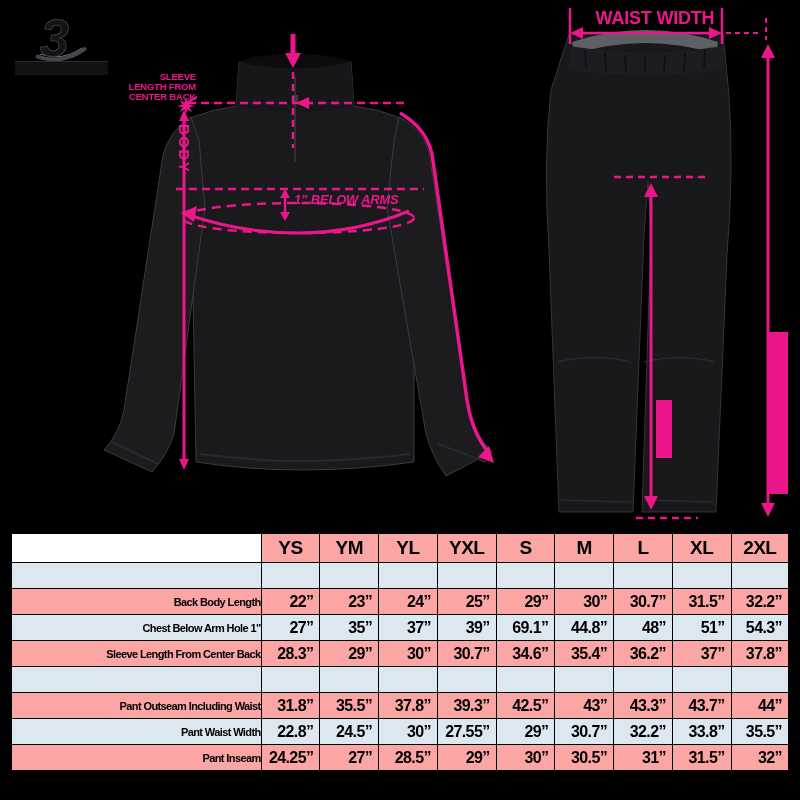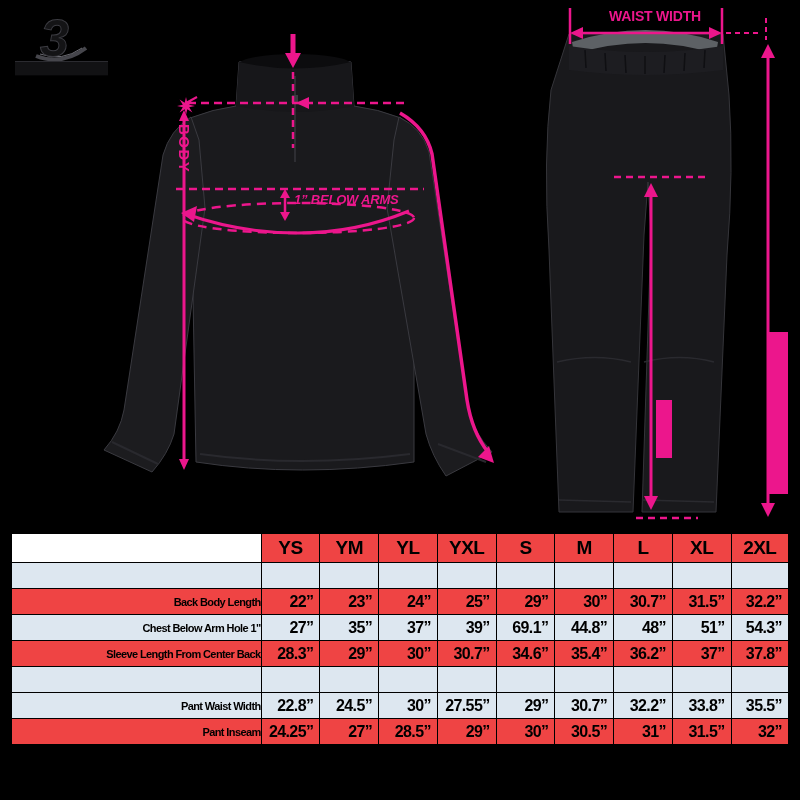--- a/index.html
+++ b/index.html
@@ -5,29 +5,29 @@
   html,body{margin:0;padding:0;background:#000;}
   .canvas{position:relative;width:800px;height:800px;background:#000;overflow:hidden;
           font-family:"Liberation Sans",sans-serif;}
   .art{position:absolute;left:0;top:0;}
   .pink{position:absolute;color:#EC168C;font-weight:bold;line-height:1.05;}
   .sleeve-note{left:104px;top:72px;width:92px;text-align:right;font-size:9.5px;letter-spacing:-0.2px;}
   .body-label{left:192px;top:124px;font-size:15px;letter-spacing:1.5px;
               transform:rotate(90deg);transform-origin:top left;}
   .below-arms{left:294px;top:193px;font-size:13px;letter-spacing:-0.2px;font-style:italic;}
   .around-chest{left:190px;top:227px;width:216px;text-align:center;font-size:21px;letter-spacing:-0.3px;}
-  .waist-width{left:590px;top:9px;width:130px;text-align:center;font-size:14px;letter-spacing:-0.2px;}
+  .waist-width{left:590px;top:9px;width:130px;text-align:center;font-size:18px;letter-spacing:-0.2px;}
   
   .brand-mark{position:absolute;left:40px;top:8px;font-size:52px;font-weight:900;font-style:italic;
               color:#141416;-webkit-text-stroke:1px #3c3c42;}
   .brand-wordmark{position:absolute;left:15px;top:61px;width:93px;height:13px;background:#121214;
                   border-top:1px solid #2b2b30;border-bottom:1px solid #060607;}
   
   .table-wrap{position:absolute;left:8px;top:530px;width:784px;}
-  table{border-collapse:collapse;width:784px;table-layout:fixed;background:#ef4444;border:4px solid #000;}
+  table{border-collapse:collapse;width:784px;table-layout:fixed;background:#fca5a5;border:4px solid #000;}
   th,td{border:1.5px solid #000;padding:0;color:#000;font-weight:bold;overflow:hidden;white-space:nowrap;}
   thead th{height:28px;font-size:19px;letter-spacing:-0.5px;text-align:center;}
   tbody td{height:25px;}
   td.lbl{text-align:right;padding-left:7px;font-size:11px;letter-spacing:-0.6px;}
   td.val{text-align:right;padding-right:6px;font-size:16px;letter-spacing:-0.6px;}
   tr.alt{background:#DDE7F0;}
 </style>
 </head>
 <body>
 
@@ -151,20 +151,25 @@
 
     <g>
       <path d="M36,56 Q62,66 86,48" fill="none" stroke="#46464C" stroke-width="4"></path>
       <path d="M40,54 Q62,62 82,48" fill="none" stroke="#6B6B72" stroke-width="1"></path>
     </g>
   </svg>
 
   <div class="brand-mark">3</div>
   <div class="brand-wordmark"></div>
 
+  <div class="pink sleeve-note">
+    <div>SLEEVE</div>
+    <div>LENGTH FROM</div>
+    <div>CENTER BACK</div>
+  </div>
   <div class="pink body-label">BODY</div>
   <div class="pink below-arms">1” BELOW ARMS</div>
   <div class="pink waist-width">WAIST WIDTH</div>
 
   <div class="table-wrap">
     <table>
       <colgroup>
         <col style="width:250px">
         <col span="9" style="width:58.5px">
       </colgroup>
@@ -236,20 +241,32 @@
             <td class="val"></td>
             <td class="val"></td>
             <td class="val"></td>
             <td class="val"></td>
             <td class="val"></td>
             <td class="val"></td>
             <td class="val"></td>
             <td class="val"></td>
             <td class="val"></td>
           </tr>
+          <tr>
+            <td class="lbl">Pant Outseam Including Waist</td>
+            <td class="val">31.8”</td>
+            <td class="val">35.5”</td>
+            <td class="val">37.8”</td>
+            <td class="val">39.3”</td>
+            <td class="val">42.5”</td>
+            <td class="val">43”</td>
+            <td class="val">43.3”</td>
+            <td class="val">43.7”</td>
+            <td class="val">44”</td>
+          </tr>
           <tr class="alt">
             <td class="lbl">Pant Waist Width</td>
             <td class="val">22.8”</td>
             <td class="val">24.5”</td>
             <td class="val">30”</td>
             <td class="val">27.55”</td>
             <td class="val">29”</td>
             <td class="val">30.7”</td>
             <td class="val">32.2”</td>
             <td class="val">33.8”</td>

